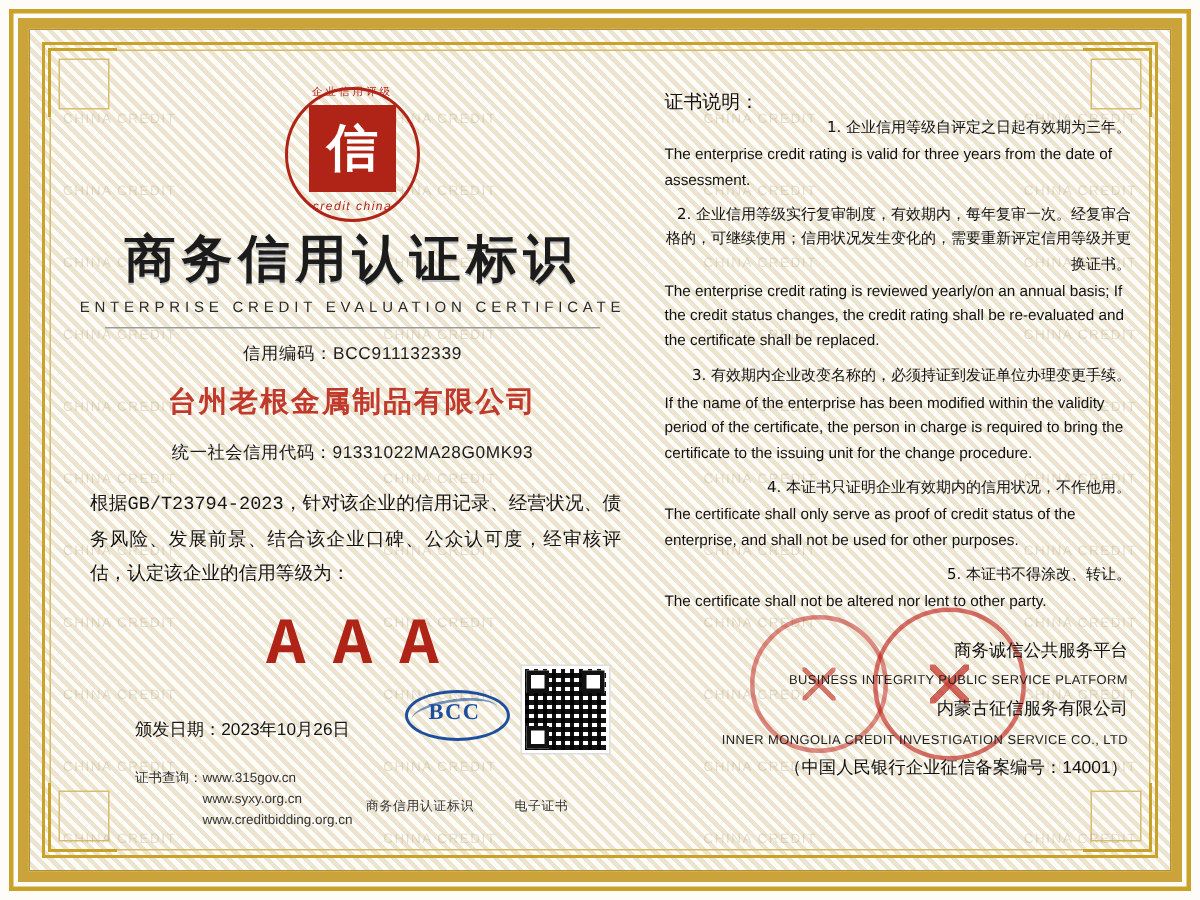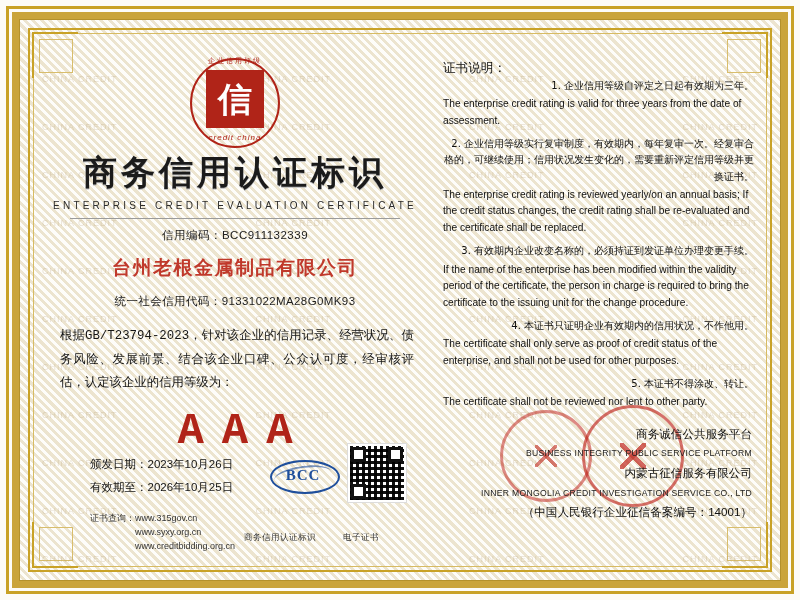--- a/index.html
+++ b/index.html
@@ -396,23 +396,20 @@
       <div class="uscc">统一社会信用代码：91331022MA28G0MK93</div>
 
       <div class="para">根据GB/T23794-2023，针对该企业的信用记录、经营状况、债务风险、发展前景、结合该企业口碑、公众认可度，经审核评估，认定该企业的信用等级为：</div>
 
       <div class="grade">AAA</div>
 
       <div class="dates">
         <div>
           <span>颁发日期：</span><span>2023年10月26日</span>
         </div>
-        <div>
-          <span>有效期至：</span><span>2026年10月25日</span>
-        </div>
       </div>
 
       <div class="query">
         <span class="lbl">证书查询：</span><span class="urls">
           <div>www.315gov.cn</div>
           <div>www.syxy.org.cn</div>
           <div>www.creditbidding.org.cn</div>
         </span>
       </div>
 
@@ -441,21 +438,21 @@
       <p class="note-cn">2. 企业信用等级实行复审制度，有效期内，每年复审一次。经复审合格的，可继续使用；信用状况发生变化的，需要重新评定信用等级并更换证书。</p>
       <p class="note-en">The enterprise credit rating is reviewed yearly/on an annual basis; If the credit status changes, the credit rating shall be re-evaluated and the certificate shall be replaced.</p>
 
       <p class="note-cn">3. 有效期内企业改变名称的，必须持证到发证单位办理变更手续。</p>
       <p class="note-en">If the name of the enterprise has been modified within the validity period of the certificate, the person in charge is required to bring the certificate to the issuing unit for the change procedure.</p>
 
       <p class="note-cn">4. 本证书只证明企业有效期内的信用状况，不作他用。</p>
       <p class="note-en">The certificate shall only serve as proof of credit status of the enterprise, and shall not be used for other purposes.</p>
 
       <p class="note-cn">5. 本证书不得涂改、转让。</p>
-      <p class="note-en">The certificate shall not be reviewed nor lent to other party.</p>
+      <p class="note-en">The certificate shall not be altered nor lent to other party.</p>
 
       <div class="stamp2"></div>
       <div class="stamp"></div>
 
       <div class="sign">
         <div>商务诚信公共服务平台</div>
         <div class="en">BUSINESS INTEGRITY PUBLIC SERVICE PLATFORM</div>
         <div>内蒙古征信服务有限公司</div>
         <div class="en">INNER MONGOLIA CREDIT INVESTIGATION SERVICE CO., LTD</div>
         <div>（中国人民银行企业征信备案编号：14001）</div>

